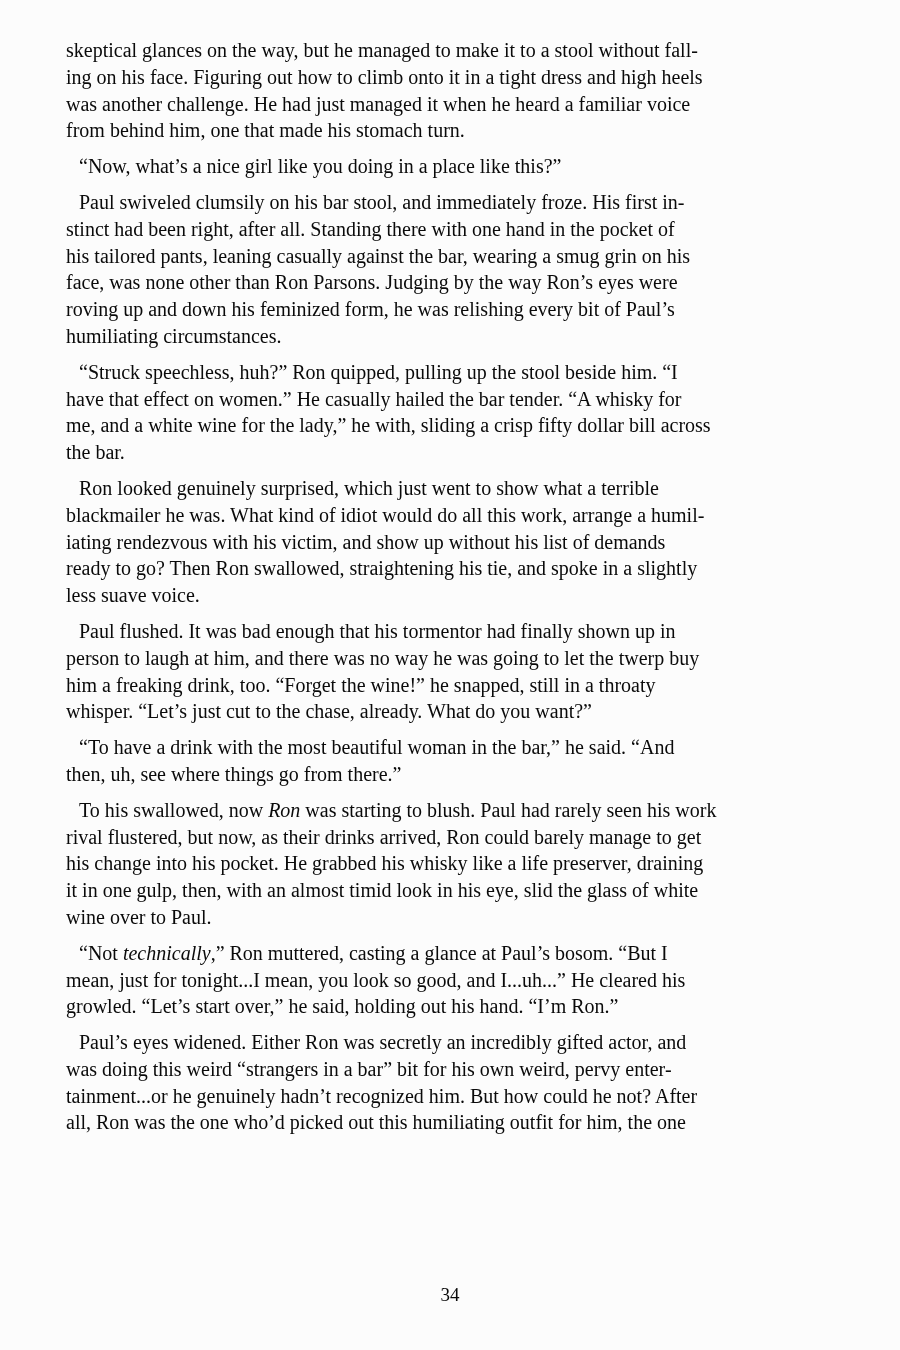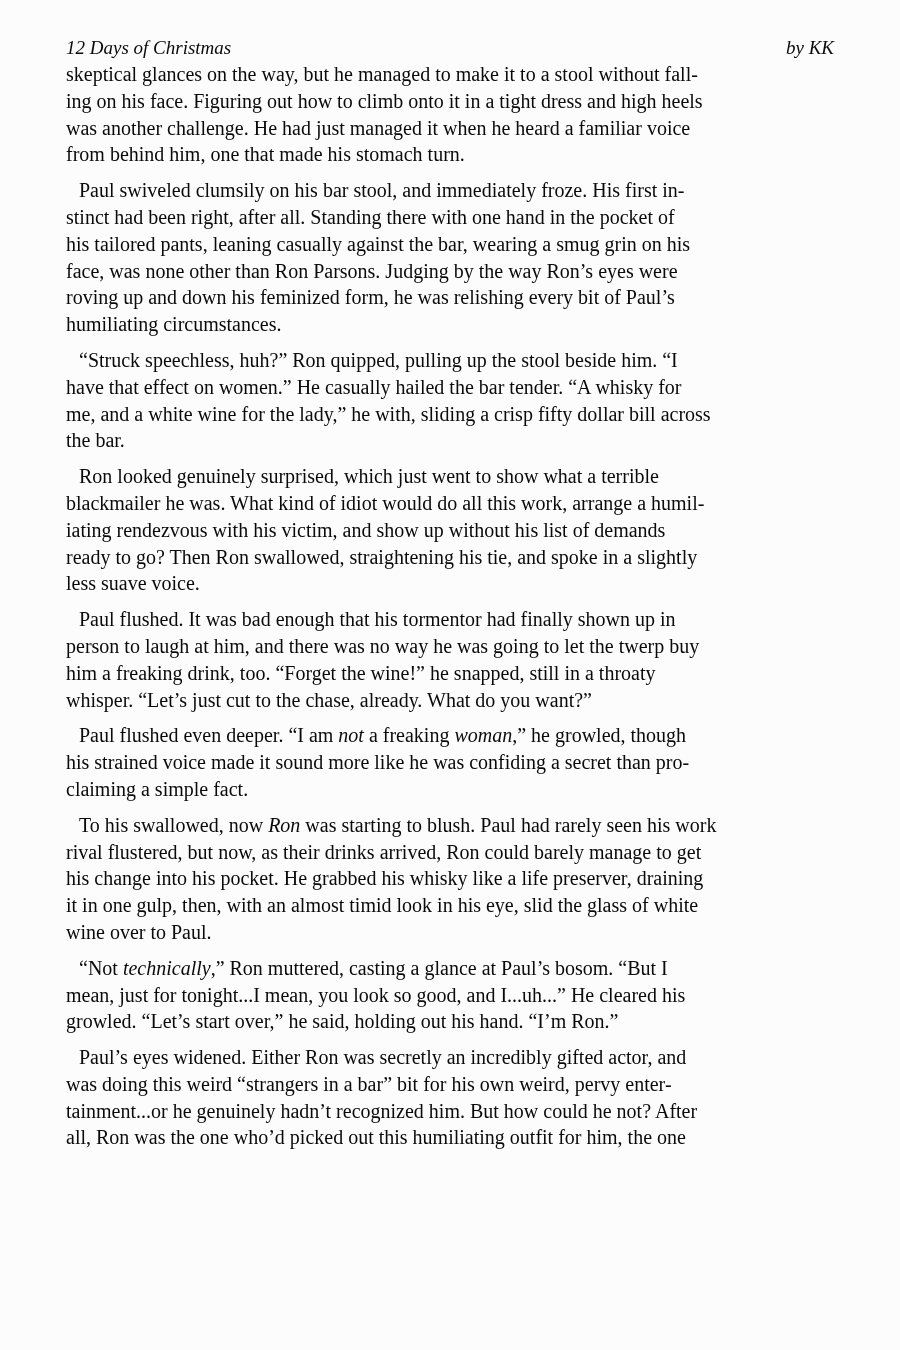--- a/index.html
+++ b/index.html
@@ -42,59 +42,58 @@
     top: 1284px;
     left: 0; right: 0;
     text-align: center;
     font-size: 19px;
   }
 </style>
 </head>
 <body>
 
 <div class="page">
-  <div class="page-header">
-    <span>12 Days of Christmas</span>
-    <span>by KK</span>
-  </div>
 
   <div class="body-text">
       <p><span>skeptical glances on the way, but he managed to make it to a stool without fall-
 ing on his face. Figuring out how to climb onto it in a tight dress and high heels
 was another challenge. He had just managed it when he heard a familiar voice
 from behind him, one that made his stomach turn.</span></p>
+      <p><span>“Now, what’s a nice girl like you doing in a place like this?”</span></p>
       <p><span>Paul swiveled clumsily on his bar stool, and immediately froze. His first in-
 stinct had been right, after all. Standing there with one hand in the pocket of
 his tailored pants, leaning casually against the bar, wearing a smug grin on his
 face, was none other than Ron Parsons. Judging by the way Ron’s eyes were
 roving up and down his feminized form, he was relishing every bit of Paul’s
 humiliating circumstances.</span></p>
       <p><span>“Struck speechless, huh?” Ron quipped, pulling up the stool beside him. “I
 have that effect on women.” He casually hailed the bar tender. “A whisky for
 me, and a white wine for the lady,” he with, sliding a crisp fifty dollar bill across
 the bar.</span></p>
       <p><span>Ron looked genuinely surprised, which just went to show what a terrible
 blackmailer he was. What kind of idiot would do all this work, arrange a humil-
 iating rendezvous with his victim, and show up without his list of demands
 ready to go? Then Ron swallowed, straightening his tie, and spoke in a slightly
 less suave voice.</span></p>
       <p><span>Paul flushed. It was bad enough that his tormentor had finally shown up in
 person to laugh at him, and there was no way he was going to let the twerp buy
 him a freaking drink, too. “Forget the wine!” he snapped, still in a throaty
 whisper. “Let’s just cut to the chase, already. What do you want?”</span></p>
-      <p><span>Paul flushed even deeper. “I am </span><em>not</em><span> a freaking </span><em>woman</em><span>,” he growled, though
-his strained voice made it sound more like he was confiding a secret than pro-
-claiming a simple fact.</span></p>
+      <p><span>“To have a drink with the most beautiful woman in the bar,” he said. “And
+then, uh, see where things go from there.”</span></p>
       <p><span>To his swallowed, now </span><em>Ron</em><span> was starting to blush. Paul had rarely seen his work
 rival flustered, but now, as their drinks arrived, Ron could barely manage to get
 his change into his pocket. He grabbed his whisky like a life preserver, draining
 it in one gulp, then, with an almost timid look in his eye, slid the glass of white
 wine over to Paul.</span></p>
       <p><span>“Not </span><em>technically</em><span>,” Ron muttered, casting a glance at Paul’s bosom. “But I
 mean, just for tonight...I mean, you look so good, and I...uh...” He cleared his
 growled. “Let’s start over,” he said, holding out his hand. “I’m Ron.”</span></p>
       <p><span>Paul’s eyes widened. Either Ron was secretly an incredibly gifted actor, and
 was doing this weird “strangers in a bar” bit for his own weird, pervy enter-
 tainment...or he genuinely hadn’t recognized him. But how could he not? After
 all, Ron was the one who’d picked out this humiliating outfit for him, the one</span></p>
     </div>
 
+  <div class="page-footer">
+    <span>34</span>
+  </div>
 </div>
 
 </body></html>

